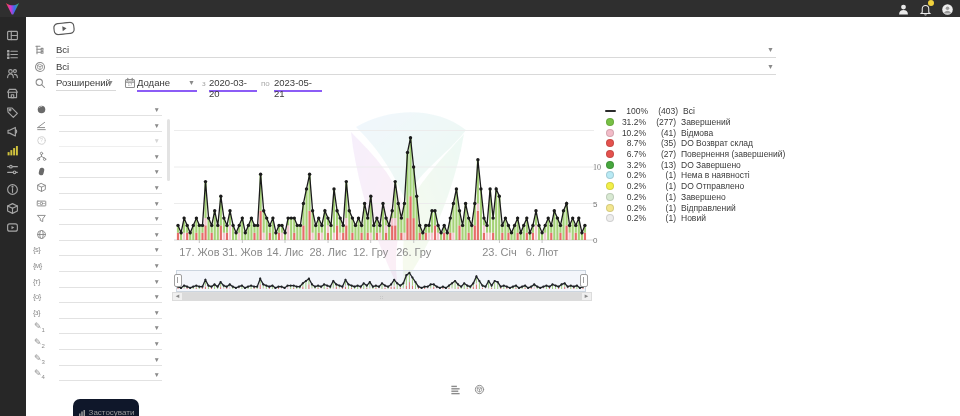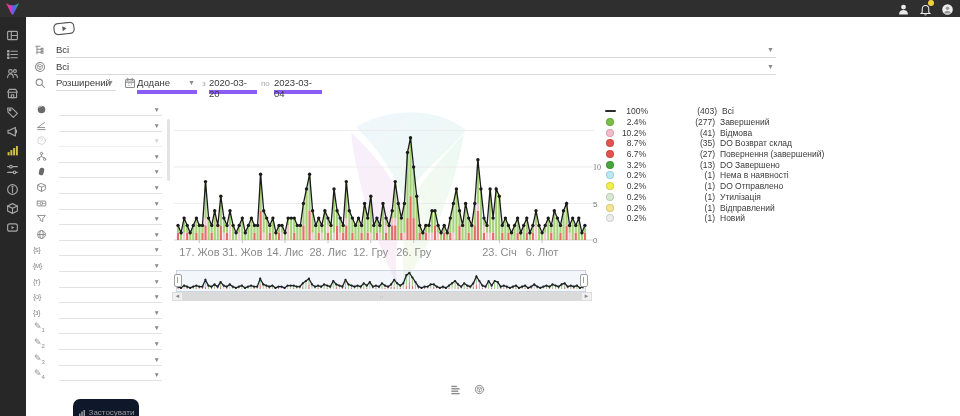--- a/index.html
+++ b/index.html
@@ -17,21 +17,21 @@
   
   #content{position:absolute;left:26px;top:17px;width:934px;height:399px;background:#fff;}
   .ic{display:inline-block;line-height:0;}
   #media-icon{position:absolute;left:27px;top:5px;transform:rotate(-6deg);}
   .frow{position:absolute;left:4px;height:14px;font-size:9.5px;color:#3a3a3a;}
   .frow .ic{position:absolute;left:4px;top:0px;}
   .fval{position:absolute;left:26px;top:0;height:13px;border-bottom:1px solid #d9d9d9;
         font-size:9.5px;color:#3a3a3a;cursor:pointer;}
   .caret{position:absolute;right:2px;top:2px;font-size:7px;color:#8a8a8a;}
   .mini-lbl{position:absolute;top:2px;font-size:8px;color:#aaa;}
-  .dateval{position:absolute;top:0;height:13px;border-bottom:4px solid #8b5cf6;
+  .dateval{position:absolute;top:0;height:13px;border-bottom:2px solid #8b5cf6;
            font-size:9.5px;color:#3a3a3a;cursor:pointer;}
   
   .fp-row{position:absolute;left:4px;width:136px;height:15px;}
   .fp-row .ic{position:absolute;left:6px;top:1px;}
   .fp-row .fp-brace{position:absolute;left:3px;top:2px;font-size:7.5px;color:#8c8c8c;letter-spacing:-0.5px;}
   .fp-row .fp-pencil{position:absolute;left:4px;top:0px;font-size:9px;color:#8c8c8c;}
   .fp-row .fp-pencil sub{font-size:6px;}
   .fp-sel{position:absolute;left:29px;right:4px;top:0;height:12px;border-bottom:1px solid #e2e2e2;cursor:pointer;}
   .fp-sel .caret{top:3px;font-size:6.5px;}
   .fp-row.disabled .fp-sel{border-bottom-color:#efefef;}
@@ -44,21 +44,21 @@
   #watermark{position:absolute;left:270px;top:85px;pointer-events:none;}
   #main-chart{position:absolute;left:144px;top:80px;}
   .ylab{position:absolute;font-size:8px;color:#777;}
   .xlab{position:absolute;top:229px;font-size:11px;color:#8a8a8a;transform:translateX(-50%);white-space:nowrap;}
   
   #legend{position:absolute;left:580px;top:89px;}
   .lg-row{display:flex;align-items:center;height:10.7px;font-size:8.5px;color:#3a3a3a;}
   .lg-sw{width:8px;height:8px;border-radius:50%;margin-right:4px;flex:0 0 8px;box-sizing:border-box;}
   .lg-line{width:11px;height:2px;border-radius:1px;margin-right:4px;margin-left:-1px;flex:0 0 11px;}
   .lg-pct{width:28px;text-align:right;margin-right:4px;}
-  .lg-cnt{width:26px;text-align:right;margin-right:5px;color:#3a3a3a;margin-left:39px;}
+  .lg-cnt{width:26px;text-align:right;margin-right:5px;color:#3a3a3a;}
   
   #nav-chart{position:absolute;left:146px;top:252px;}
   #nav-overlay{position:absolute;left:150px;top:253px;width:408px;height:20px;
                background:rgba(100,145,200,0.08);border:1px solid #ccd5df;}
   .nav-handle{position:absolute;top:257px;width:6px;height:11px;background:#fff;border:1px solid #9f9f9f;
               border-radius:2px;cursor:ew-resize;}
   .nav-handle i{position:absolute;left:2px;top:2px;width:1px;height:6px;background:#9f9f9f;}
   #scrollbar{position:absolute;left:146px;top:275px;width:420px;height:9px;background:#f0f0f0;
              border:1px solid #dcdcdc;box-sizing:border-box;}
   .sb-arrow{position:absolute;top:0;width:9px;height:7px;font-size:6px;color:#8a8a8a;text-align:center;line-height:7px;cursor:pointer;}
@@ -220,21 +220,21 @@
       <div class="dateval" style="left:107px;width:60px;">
         <span>Додане</span>
         <span class="caret">▼</span>
       </div>
       <span class="mini-lbl" style="left:172px;">з</span>
       <div class="dateval" style="left:179px;width:48px;">
         <span>2020-03-20</span>
       </div>
       <span class="mini-lbl" style="left:231px;">по</span>
       <div class="dateval" style="left:244px;width:48px;">
-        <span>2023-03-04</span>
+        <span>2023-05-21</span>
       </div>
     </div>
 
     <div id="filter-panel">
         <div class="fp-row" style="top: 86px;">
           <span class="ic"><svg width="11" height="11" viewBox="0 0 16 16">
               <circle cx="8" cy="8" r="5.5" fill="#6a6a6a"></circle>
               <path d="M4.5,5 a5,5 0 0 1 4,-1.5" stroke="#cfcfcf" stroke-width="1.2" fill="none" stroke-linecap="round"></path>
             </svg></span>
           <div class="fp-sel">
@@ -788,21 +788,21 @@
 
     <div id="legend">
         <div class="lg-row">
           <span class="lg-line" style="background:#2b2b2b"></span>
           <span class="lg-pct">100%</span>
           <span class="lg-cnt">(403)</span>
           <span class="lg-lbl">Всі</span>
         </div>
         <div class="lg-row">
           <span class="lg-sw" style="background:#77c044;border:1px solid rgba(0,0,0,0.12)"></span>
-          <span class="lg-pct">2.4%</span>
+          <span class="lg-pct">31.2%</span>
           <span class="lg-cnt">(277)</span>
           <span class="lg-lbl">Завершений</span>
         </div>
         <div class="lg-row">
           <span class="lg-sw" style="background:#f2bcc8;border:1px solid rgba(0,0,0,0.12)"></span>
           <span class="lg-pct">10.2%</span>
           <span class="lg-cnt">(41)</span>
           <span class="lg-lbl">Відмова</span>
         </div>
         <div class="lg-row">
@@ -832,21 +832,21 @@
         <div class="lg-row">
           <span class="lg-sw" style="background:#f2ef48;border:1px solid rgba(0,0,0,0.12)"></span>
           <span class="lg-pct">0.2%</span>
           <span class="lg-cnt">(1)</span>
           <span class="lg-lbl">DO Отправлено</span>
         </div>
         <div class="lg-row">
           <span class="lg-sw" style="background:#d8e9d2;border:1px solid rgba(0,0,0,0.12)"></span>
           <span class="lg-pct">0.2%</span>
           <span class="lg-cnt">(1)</span>
-          <span class="lg-lbl">Утилізація</span>
+          <span class="lg-lbl">Завершено</span>
         </div>
         <div class="lg-row">
           <span class="lg-sw" style="background:#f3e68e;border:1px solid rgba(0,0,0,0.12)"></span>
           <span class="lg-pct">0.2%</span>
           <span class="lg-cnt">(1)</span>
           <span class="lg-lbl">Відправлений</span>
         </div>
         <div class="lg-row">
           <span class="lg-sw" style="background:#ededed;border:1px solid rgba(0,0,0,0.12)"></span>
           <span class="lg-pct">0.2%</span>

